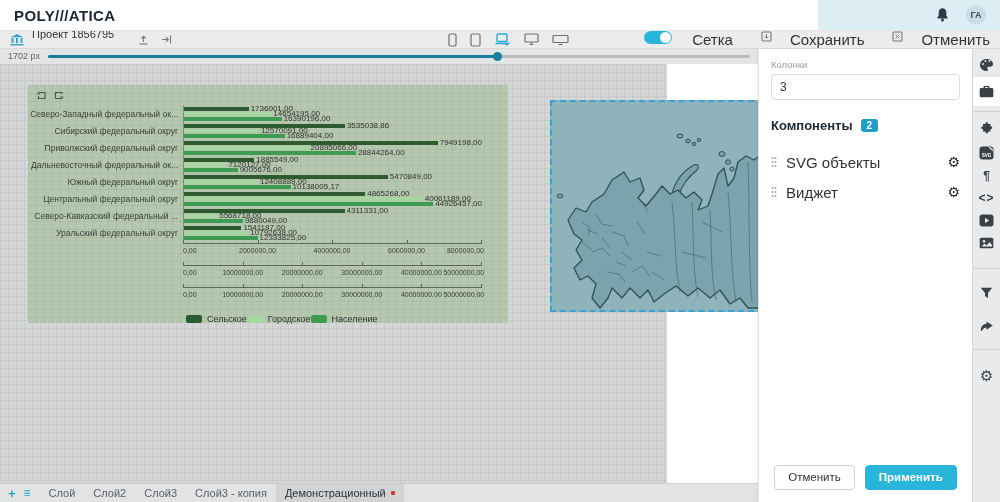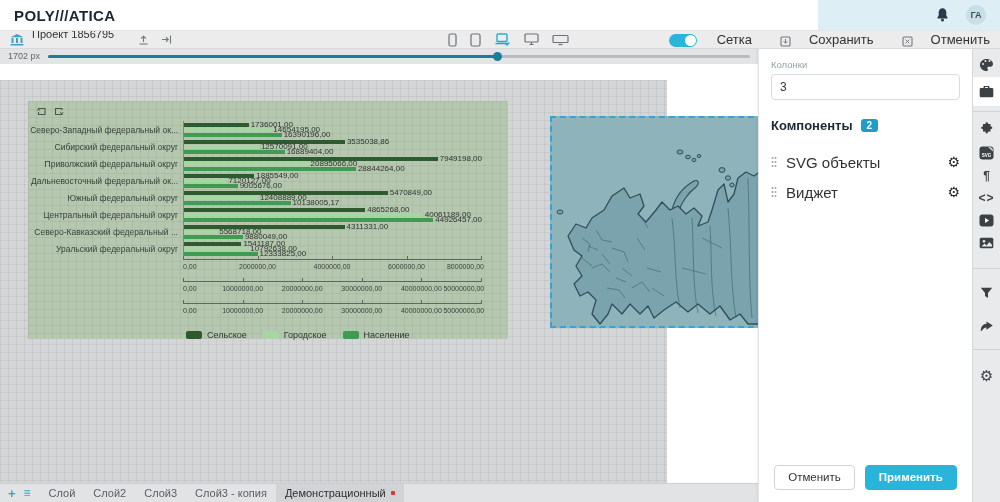--- a/index.html
+++ b/index.html
@@ -15,35 +15,35 @@
                 display:flex;align-items:center;justify-content:flex-end;gap:16px;padding-right:14px;box-sizing:border-box}
   .avatar{width:20px;height:20px;border-radius:50%;background:#c9dfe8;color:#41525c;font-size:9px;
           display:flex;align-items:center;justify-content:center;font-weight:bold}
 
   
   .toolbar{height:17px;background:#ececec;border-bottom:1px solid #d9d9d9;display:flex;align-items:center;
            padding:0 10px;position:relative;z-index:7;font-size:11px}
   .toolbar .proj{color:#333;margin:0 18px 12px 8px}
   .tool-ico{margin:0 6px;display:flex;align-items:center}
   .devices{position:absolute;left:448px;display:flex;align-items:center;gap:13px}
-  .tb-right{margin-left:auto;display:flex;align-items:flex-end;gap:18px;font-size:13px;color:#333}
+  .tb-right{margin-left:auto;display:flex;align-items:flex-start;gap:18px;font-size:15px;color:#333}
   .toggle{width:28px;height:13px;border-radius:7px;background:#29b4d9;position:relative;margin-right:2px}
   .toggle .knob{position:absolute;right:1px;top:1px;width:11px;height:11px;border-radius:50%;background:#fff}
   .tb-right .lbl{margin-right:10px}
 
   
   .sliderrow{position:absolute;left:0;top:48px;width:758px;height:16px;background:#e3e4e5;
              display:flex;align-items:center;padding:0 8px;box-sizing:border-box;gap:8px;z-index:2}
   .sliderrow .sl-label{font-size:9px;color:#666;white-space:nowrap}
   .track{flex:1;height:3px;background:#b8bcbf;border-radius:2px;position:relative}
   .track .fill{position:absolute;left:0;top:0;height:3px;background:#187e9c;border-radius:2px}
   .track .knob{position:absolute;top:-3px;width:9px;height:9px;border-radius:50%;background:#16809e;margin-left:-4px}
 
   
-  .canvas{position:absolute;left:0;top:80px;width:667px;height:419px;background:#d3d5d7;
+  .canvas{position:absolute;left:0;top:64px;width:667px;height:419px;background:#d3d5d7;
           background-image:linear-gradient(rgba(0,0,0,.05) 1px,transparent 1px),
                            linear-gradient(90deg,rgba(0,0,0,.05) 1px,transparent 1px);
           background-size:8px 8px;z-index:1}
 
   
   .chart-widget{position:absolute;left:28px;top:21px;width:480px;height:238px;background:#b5c7af;
           background-image:linear-gradient(rgba(0,40,0,.05) 1px,transparent 1px),
                            linear-gradient(90deg,rgba(0,40,0,.05) 1px,transparent 1px);
           background-size:8px 8px;padding:5px 0 0 8px;box-sizing:border-box}
   .cw-icons{display:flex;gap:6px;height:12px}
@@ -53,21 +53,21 @@
                 font-size:8.5px;color:#38413a;padding-right:5px;white-space:nowrap}
   .plot-col{width:298px;border-left:1px solid #55605695;position:relative}
   .bar-group{height:17px;padding-top:1px;box-sizing:border-box}
   .bar-line{height:5px;display:flex;align-items:center}
   .bar{height:4px}
   .val{font-size:8px;color:#2e342f;margin-left:2px;line-height:1;white-space:nowrap}
   .axes{margin-left:147px;width:298px}
   .axis{position:relative;height:19px;border-top:1px solid #5c685e;margin-top:2px}
   .axis .tick{position:absolute;top:-4px;width:1px;height:4px;background:#5c685e}
   .axis .tlabel{position:absolute;top:3px;font-size:7px;color:#38413a;white-space:nowrap}
-  .legend{margin:7px 0 0 150px;display:flex;gap:16px;align-items:center}
+  .legend{margin:7px 0 0 150px;display:flex;align-items:center}
   .legend .litem{display:flex;align-items:center;gap:5px}
   .legend .swatch{width:16px;height:8px;border-radius:2px}
   .legend .llabel{font-size:9px;color:#333}
 
   
   .map-widget{position:absolute;left:550px;top:36px;width:214px;height:212px;box-sizing:border-box;
               border:2px dashed #39a2d5;background:#8fb3bb}
 
   
   .panel{position:absolute;right:28px;top:47px;width:214px;height:455px;background:#fff;z-index:5;

